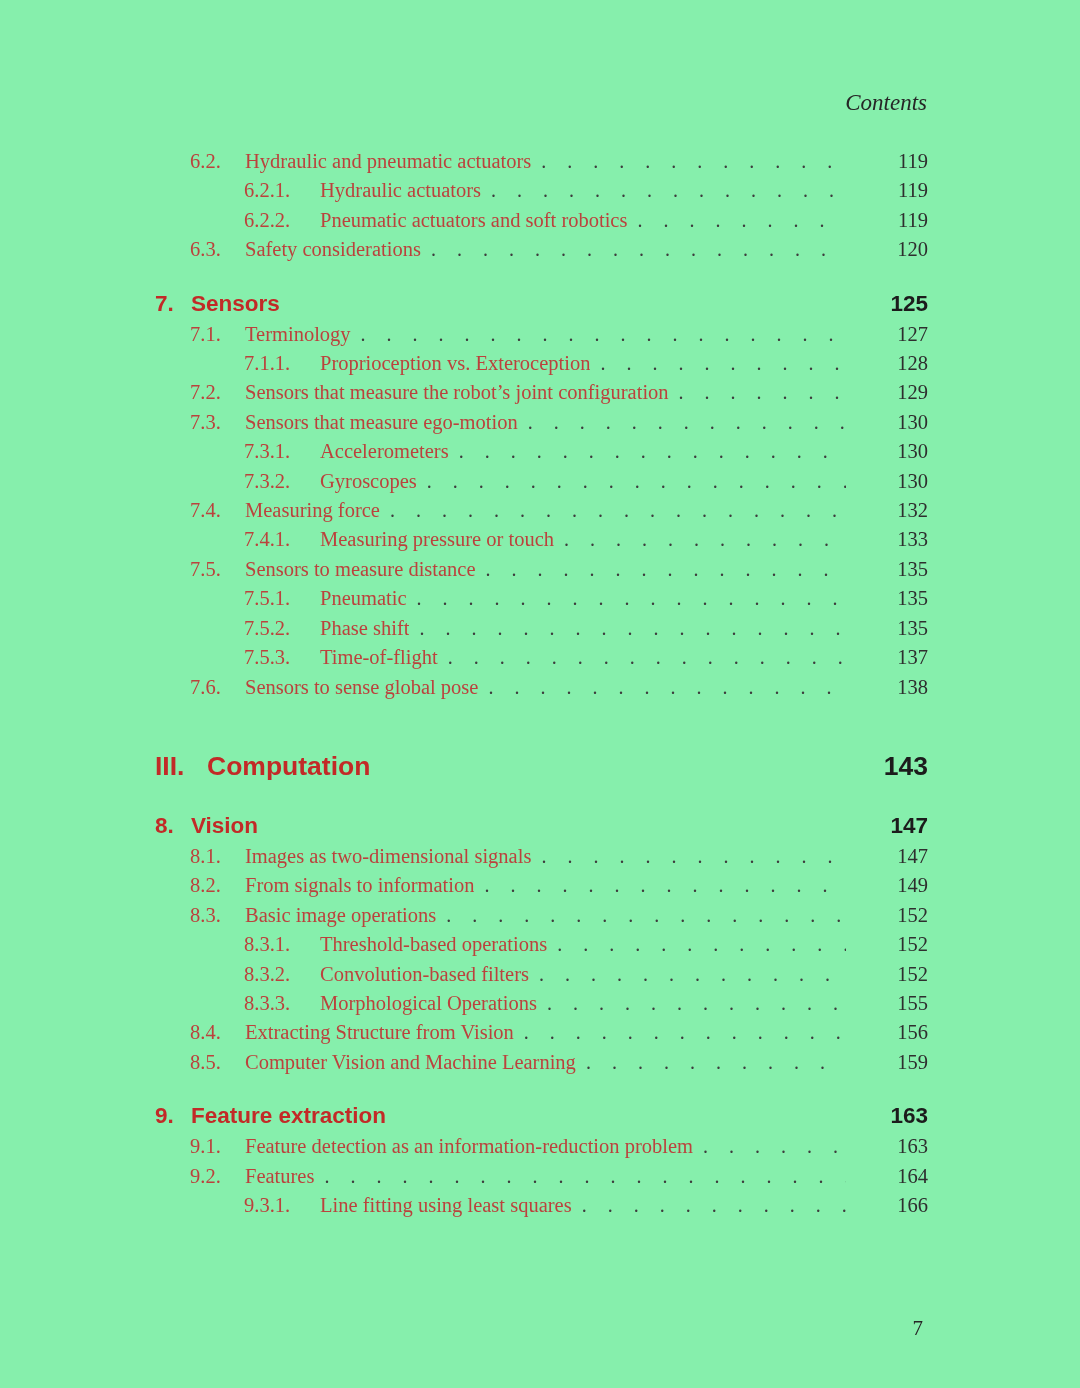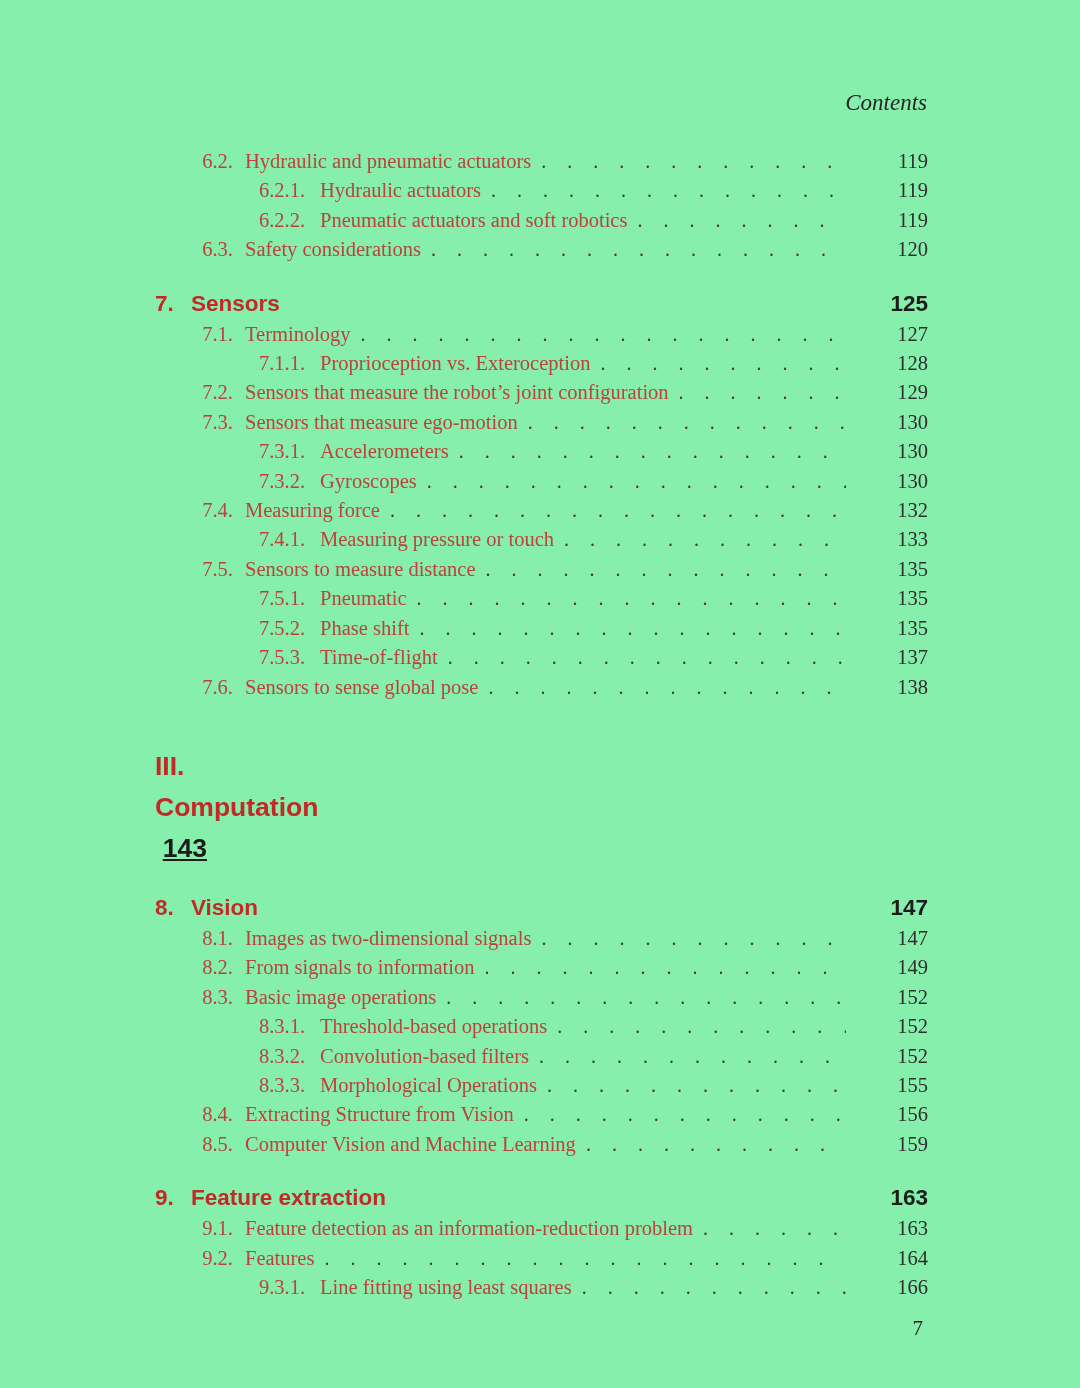--- a/index.html
+++ b/index.html
@@ -16,21 +16,21 @@
   }
 
   .toc { position:absolute; top:147px; left:0; right:152px; }
 
   
   .row {
     display:flex; align-items:baseline;
     font-size:20.5px; line-height:29.4px;
     color:#bb423d; white-space:nowrap;
   }
-  .row .num   { flex:0 0 auto; display:inline-block;text-align:center; }
+  .row .num   { flex:0 0 auto; display:inline-block; }
   .lv1 .num   { margin-left:190px; width:55px; }
   .lv2 .num   { margin-left:244px; width:76px; }
   .row .title { flex:0 1 auto; overflow:hidden; }
   .leader {
     flex:1 1 0; overflow:hidden; white-space:nowrap;
     margin:0 6px 0 10px; text-align:right;
     color:#3d3d3d; font-size:20px;
   }
   .leader::after {
     content:". . . . . . . . . . . . . . . . . . . . . . . . . . . . . . . . . . . . . . . .";
@@ -49,25 +49,25 @@
   }
   .chapter .num { flex:0 0 auto; margin-left:155px; width:36px; }
   .chapter .title { flex:1 1 auto; }
   .chapter .pagenum { flex:0 0 auto; min-width:48px; text-align:right; color:#1c1c1c; }
 
   
   .part {
     display:flex; align-items:baseline;
     font-family:"Liberation Sans","DejaVu Sans",sans-serif; font-weight:bold;
     font-size:26.5px; line-height:41px; margin-top:44px;
-    color:#c22a27; white-space:nowrap;flex-direction:column;
+    color:#c22a27; white-space:nowrap;
   }
   .part .num { flex:0 0 auto; margin-left:155px; width:52px; }
   .part .title { flex:1 1 auto; }
-  .part .pagenum { flex:0 0 auto; min-width:52px; text-align:right; color:#1c1c1c;text-decoration:underline; }
+  .part .pagenum { flex:0 0 auto; min-width:52px; text-align:right; color:#1c1c1c; }
 
   .footer {
     position:absolute; top:1316px; left:0; right:157px;
     text-align:right; font-size:21px; color:#262626;
   }
 </style>
 </head>
 <body>
 
 <div class="sheet">

